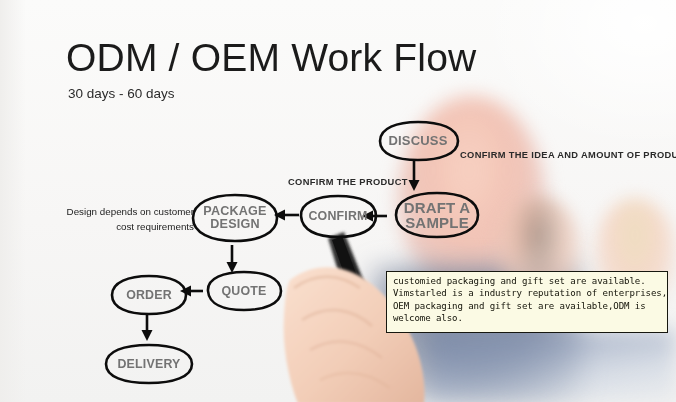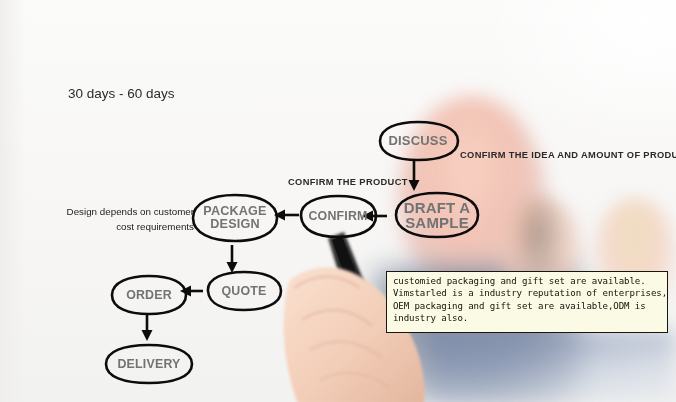--- a/index.html
+++ b/index.html
@@ -175,20 +175,21 @@
                  C142 132 146 156 144 176 L18 176 C8 150 2 116 4 88
                  C5 72 6 60 10 52 Z" fill="url(#skin)"></path>
         <path d="M14 60 C36 44 60 46 80 60" fill="none" stroke="#dcae94" stroke-width="2.4" opacity=".55"></path>
         <path d="M22 92 C46 76 72 80 92 98" fill="none" stroke="#dcae94" stroke-width="2.6" opacity=".5"></path>
         <path d="M30 122 C54 108 80 112 102 130" fill="none" stroke="#dcae94" stroke-width="2.6" opacity=".45"></path>
         <path d="M40 152 C64 140 88 144 110 160" fill="none" stroke="#dcae94" stroke-width="2.4" opacity=".4"></path>
       </g>
     </svg>
   </div>
 
+  <div class="title">ODM / OEM Work Flow</div>
   <div class="subtitle">30 days - 60 days</div>
 
   <div class="anno anno-products">CONFIRM THE IDEA AND AMOUNT OF PRODUCTS</div>
   <div class="anno anno-design">
     <span>Design depends on customer</span><br>
     <span>cost requirements</span>
   </div>
   <div class="anno anno-confirm-product">CONFIRM THE PRODUCT</div>
 
   <div class="arrow" style="left:404px;top:160px;">
@@ -295,16 +296,16 @@
     </svg>
     <div class="lbl" style="font-size:12.4px;">
       <span>DELIVERY</span>
     </div>
   </div>
 
   <div class="note">
     <div>customied packaging and gift set are available.</div>
     <div>Vimstarled is a industry reputation of enterprises,</div>
     <div>OEM packaging and gift set are available,ODM is</div>
-    <div>industry also.</div>
+    <div>welcome also.</div>
   </div>
 
 </div>
 
 </body></html>

